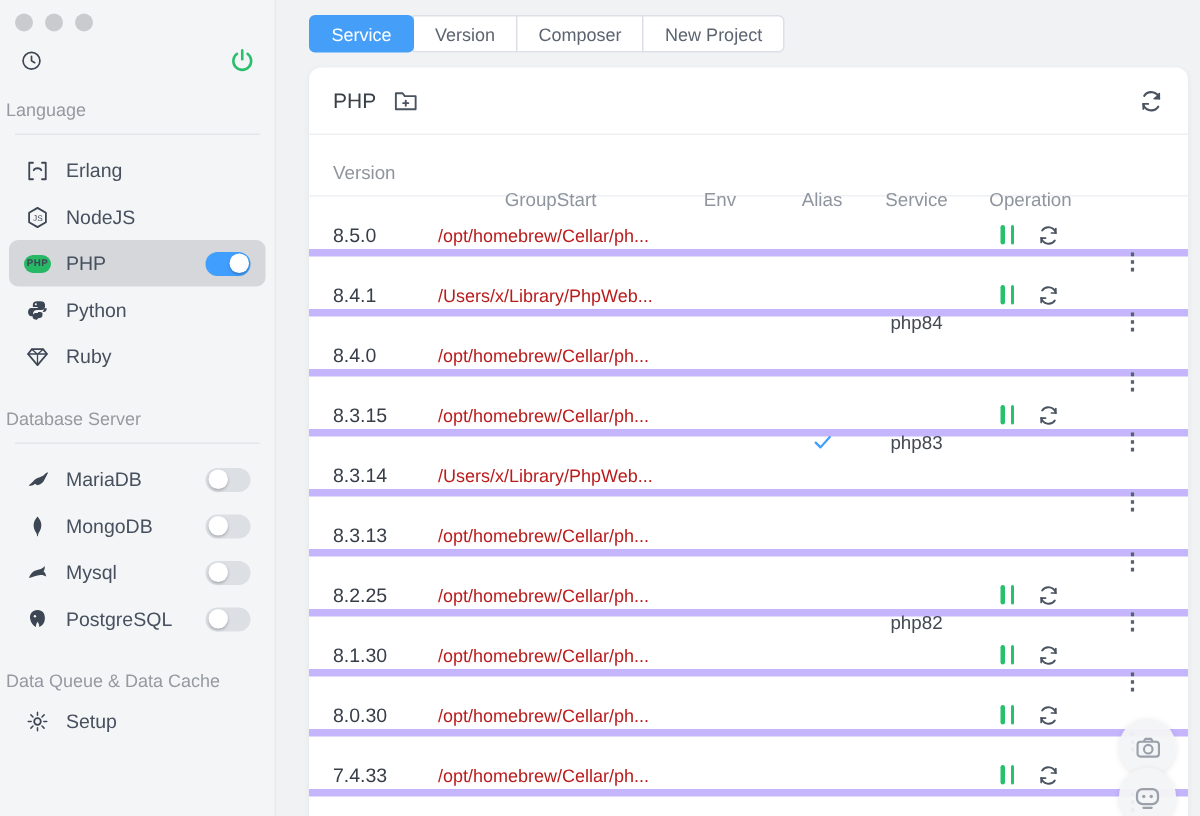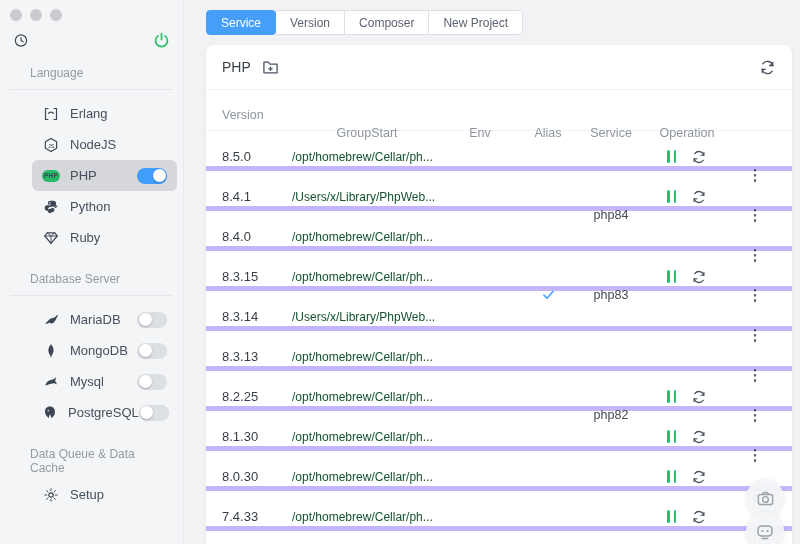--- a/index.html
+++ b/index.html
@@ -10,23 +10,23 @@
   
   .sidebar { position:absolute; left:0; top:0; width:184px; height:544px;
              background:#f4f5f6; border-right:1px solid #e7e9ec; }
   .traffic { position:absolute; top:9px; left:10px; display:flex; gap:8px; }
   .traffic span { width:12px; height:12px; border-radius:50%; background:#c9cbce; display:block; }
   .side-toolbar { position:absolute; top:28px; left:0; right:0; height:24px; padding:0 13px;
                   display:flex; align-items:center; justify-content:space-between; }
   .icbtn { background:none; border:none; cursor:pointer; display:inline-flex; align-items:center; justify-content:center; padding:0; }
   .sections { position:absolute; top:62px; left:0; right:0; }
   .section { margin-bottom:15px; }
-  .sec-title { padding:4px 30px 0; font-size:12px; color:#959aa2; }
+  .sec-title { padding:4px 4px 0; font-size:12px; color:#959aa2; }
   .sec-rule { border-top:1px solid #e4e6e9; margin:9px 10px 4px; }
-  .items { padding-top:4px;padding-left:26px; }
+  .items { padding-top:4px; }
   .item { display:flex; align-items:center; height:31px; margin:0 6px; padding:0 10px;
           border-radius:6px; cursor:pointer; }
   .item.active { background:#d5d7da; }
   .item .lab { margin-left:10px; font-size:13px; color:#46505e; }
   .item .ic { width:18px; display:inline-flex; justify-content:center; align-items:center; color:#3d4654; }
   .php-badge { background:#26b864; color:#fff; font-size:6.5px; font-weight:bold;
                border-radius:6px; padding:2.5px 3.5px; letter-spacing:.3px; }
   .toggle { width:30px; height:16px; border-radius:8px; margin-left:auto; position:relative;
             background:#dcdfe4; cursor:pointer; flex:none; }
   .toggle .knob { position:absolute; top:1.5px; left:1.5px; width:13px; height:13px;
@@ -50,21 +50,21 @@
   .card-title { font-size:14px; color:#3a4048; }
   .card-head .icbtn { margin-left:11px; color:#4a5360; }
   .card-head .spacer { flex:1; }
 
   .grid { display:grid; grid-template-columns:70px 150px 76px 60px 66px 86px 50px;
           align-items:center; padding:0 12px 0 16px; }
   .thead { height:41px; color:#8f959e; font-size:12.5px; border-bottom:1px solid #eef0f3; }
   .trow  { height:40px; border-bottom:5px solid #c4b5fd; }
   .c-ctr { text-align:center; display:flex; justify-content:center; align-items:center;margin-top:36px; }
   .cell-version { font-size:13px; color:#373e48; }
-  .cell-path { font-size:12px; color:#14532d; white-space:nowrap; overflow:hidden; }
+  .cell-path { font-size:12px; color:#b91c1c; white-space:nowrap; overflow:hidden; }
   .cell-alias { font-size:12.5px; color:#434a54; }
   .check { color:#409eff; }
   .svcwrap { display:flex; justify-content:center; align-items:center; gap:15px; }
   .pause { display:inline-flex; gap:4px; cursor:pointer; background:none; border:none; padding:0; }
   .pause i { width:2.5px; height:13px; background:#27c06c; border-radius:2px; display:block; }
   .dots-btn { color:#596069; font-size:15px; font-weight:bold; background:none; border:none;
               cursor:pointer; line-height:1; }
 
   .fab { position:absolute; width:38px; height:38px; border-radius:50%;
          background:rgba(243,244,246,.95); box-shadow:0 1px 4px rgba(0,0,0,.1);

